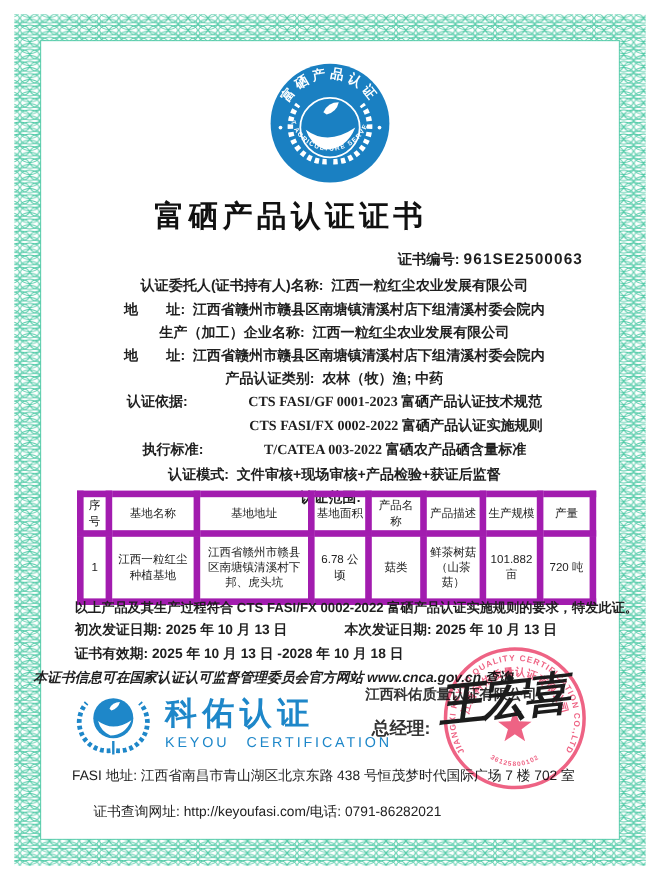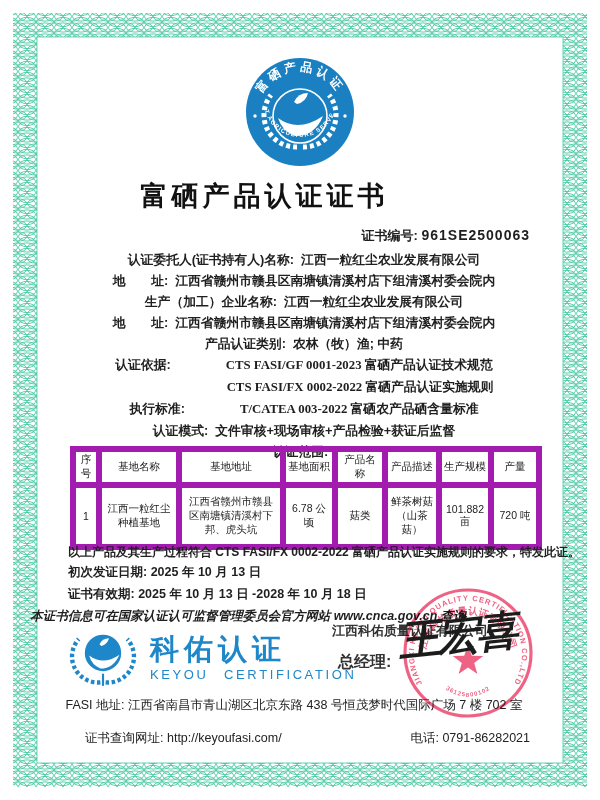--- a/index.html
+++ b/index.html
@@ -40,21 +40,21 @@
   .keyou-text .en{font-size:13px;font-weight:normal;color:#1e87c9;letter-spacing:2.6px;margin-top:2px;}
 
   .issuer-company{position:absolute;top:622px;left:332px;font-size:13px;font-weight:bold;color:#333;}
   .signer-role{position:absolute;top:652px;left:338px;font-size:16px;font-weight:bold;color:#333;}
   .signature{position:absolute;top:608px;left:398px;font-size:42px;font-weight:bold;
     font-style:italic;color:#1c1c1c;transform:rotate(-6deg);letter-spacing:-3px;z-index:3;}
   .seal{position:absolute;top:585px;left:400px;mix-blend-mode:multiply;opacity:0.88;z-index:2;}
 
   .fasi-line{position:absolute;top:697px;left:0;width:588px;text-align:center;font-size:12.5px;color:#222;}
   .bottom-line{position:absolute;top:730px;left:85px;right:70px;display:flex;
-    justify-content:space-between;font-size:12.5px;color:#222;}
+    justify-content:flex-start;font-size:12.5px;color:#222;}
 </style>
 </head>
 <body>
 
 <div class="page">
 
   <svg class="border-svg" width="600" height="800">
     <defs>
       <pattern id="gq" width="18" height="11" patternUnits="userSpaceOnUse">
         <g fill="none" stroke="#47c7a2" stroke-width="0.9">
@@ -170,20 +170,24 @@
     </tbody>
   </table>
 
   <div class="conformity">以上产品及其生产过程符合 CTS FASI/FX 0002-2022 富硒产品认证实施规则的要求，特发此证。</div>
 
   <div class="dates-line">
     <span>
       <span>初次发证日期:</span>
       <span>2025 年 10 月 13 日</span>
     </span>
+    <span>
+      <span>本次发证日期:</span>
+      <span>2025 年 10 月 13 日</span>
+    </span>
   </div>
 
   <div class="validity-line">
     <span>证书有效期:</span>
     <span>2025 年 10 月 13 日 -2028 年 10 月 18 日</span>
   </div>
 
   <div class="query-note">本证书信息可在国家认证认可监督管理委员会官方网站 www.cnca.gov.cn 查询</div>
 
   <div class="keyou-logo">

